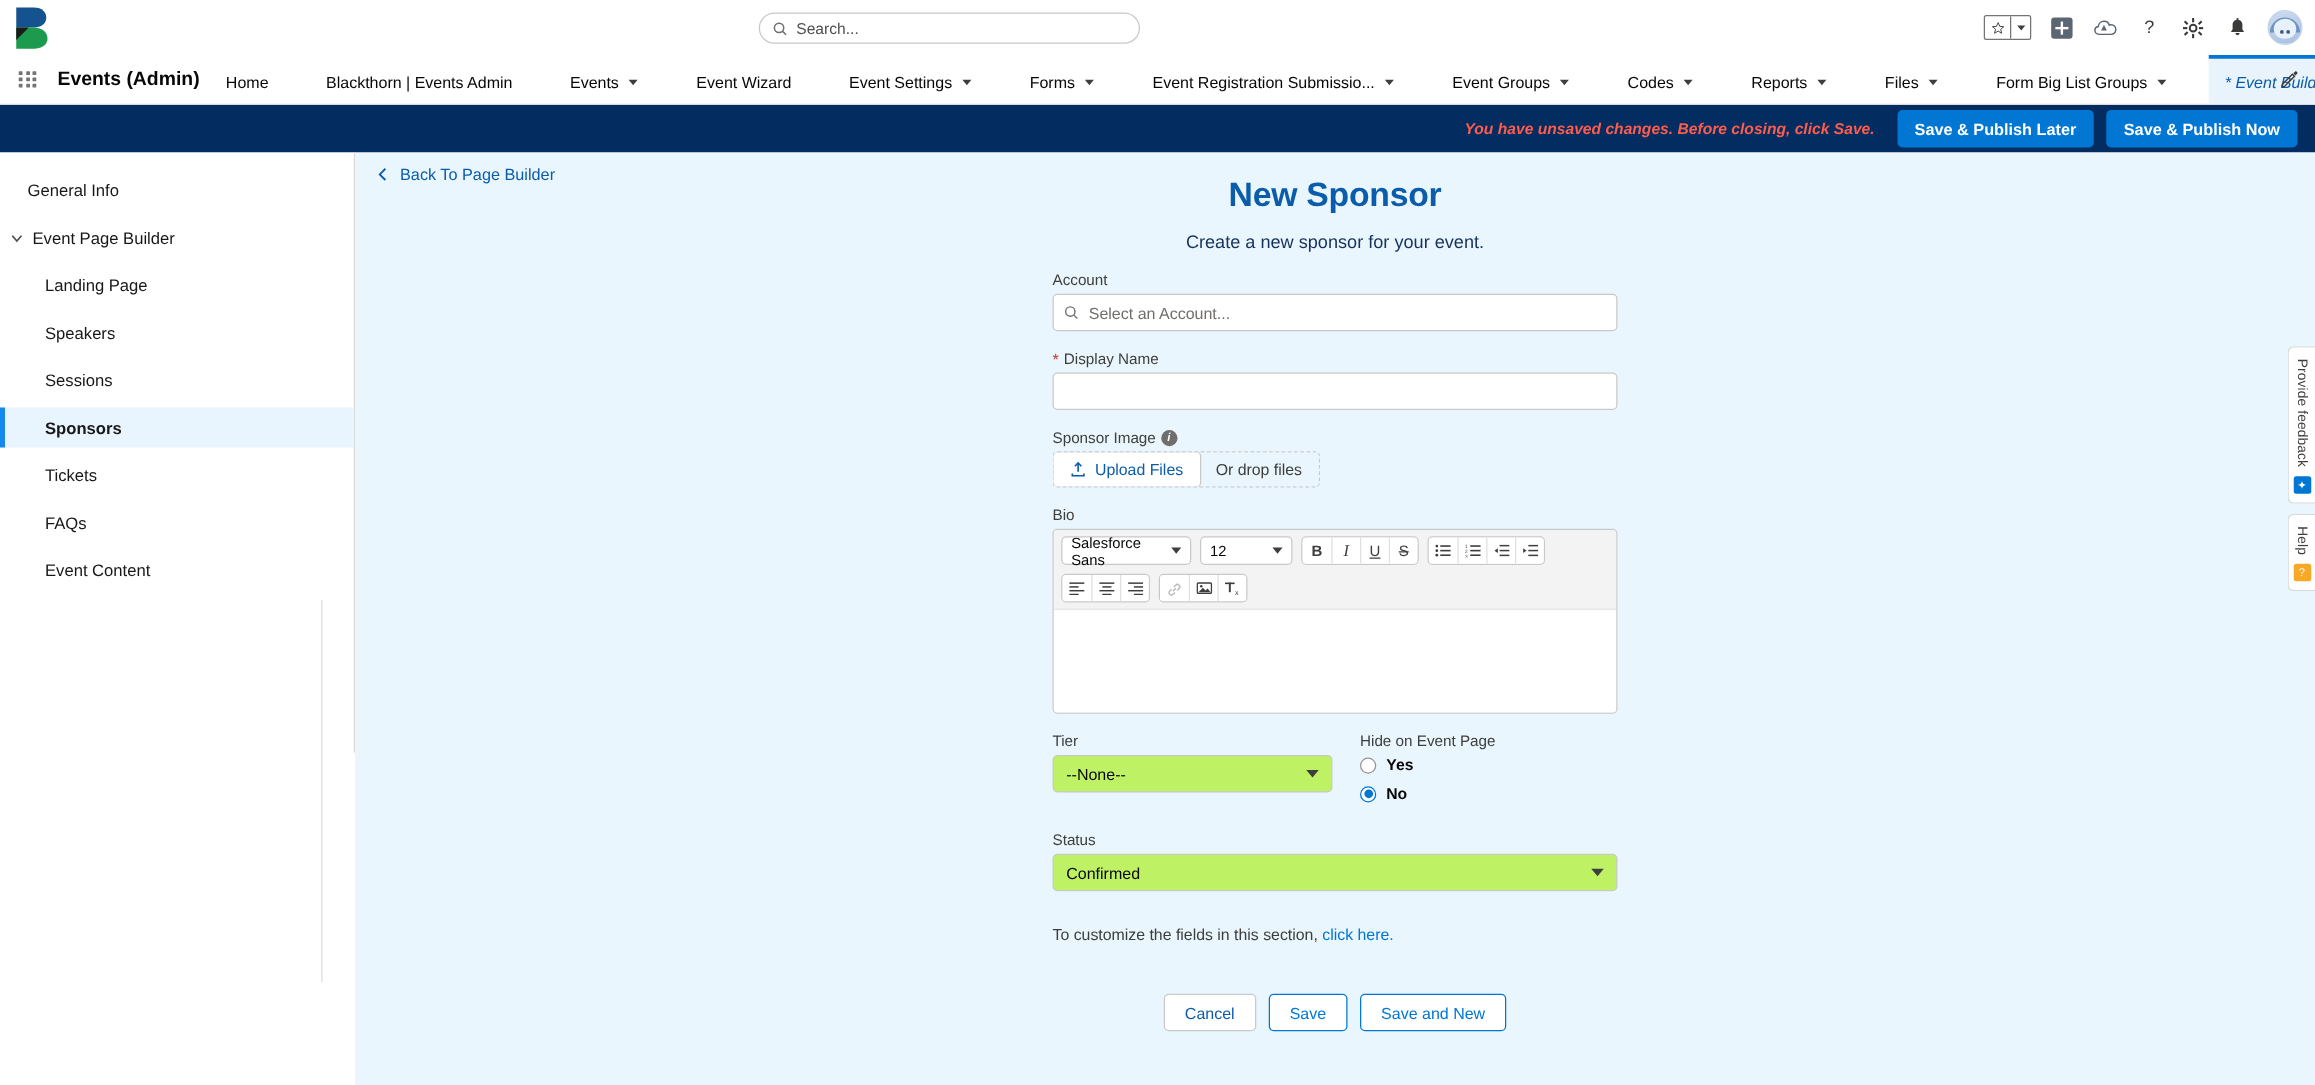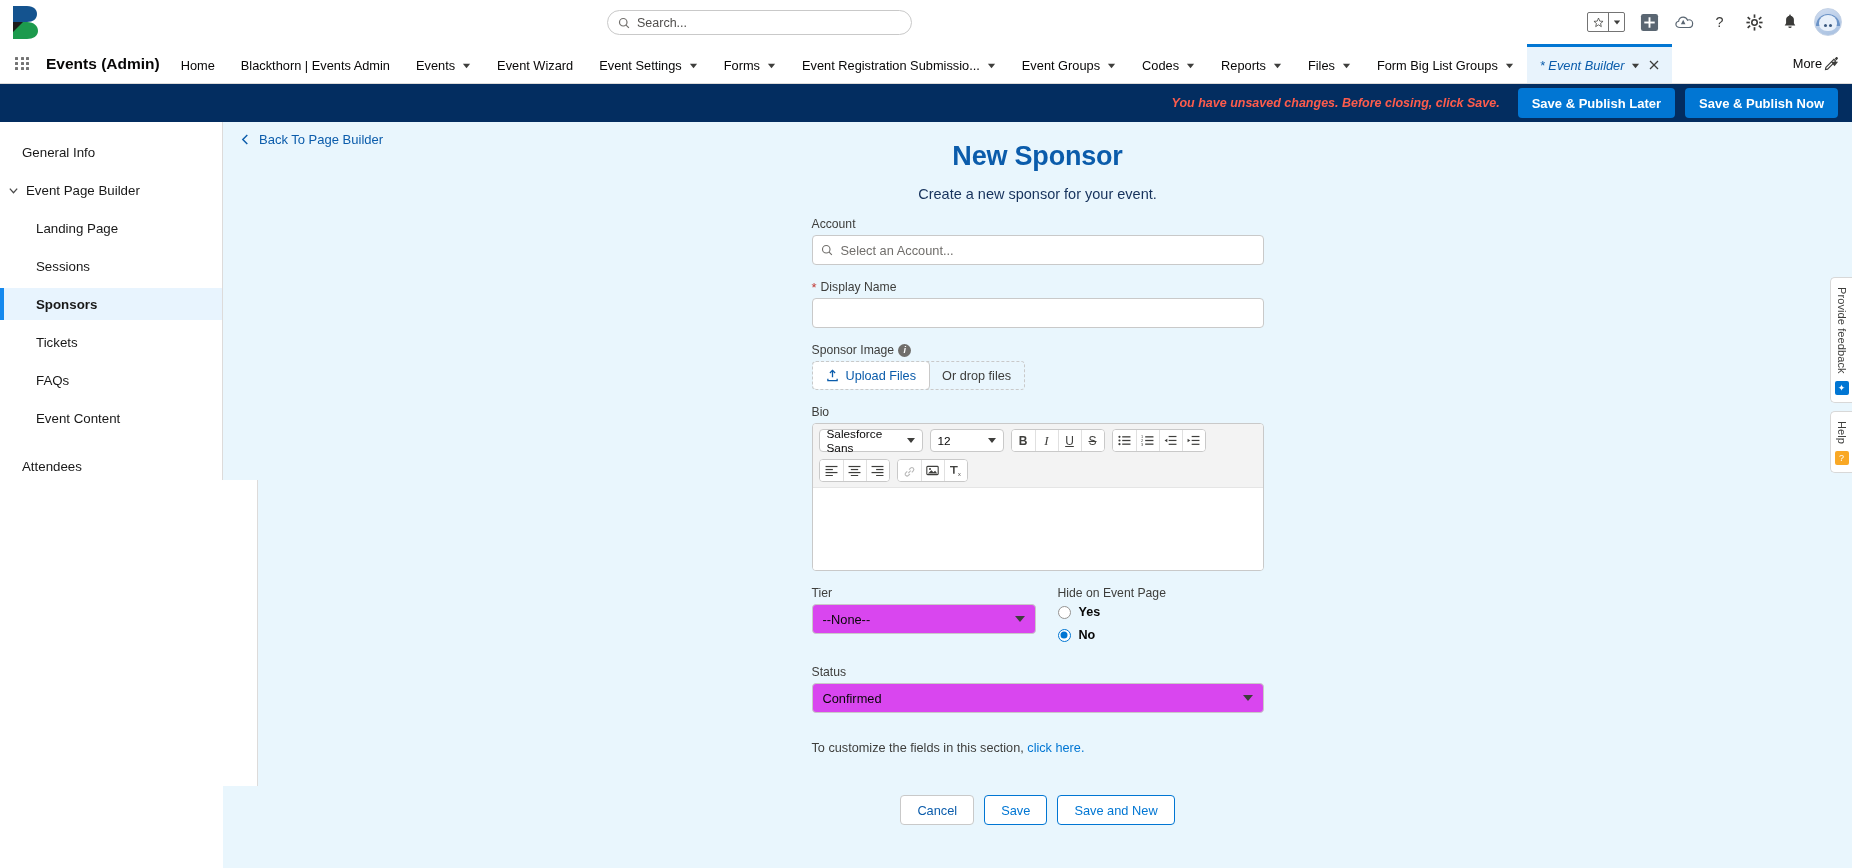--- a/index.html
+++ b/index.html
@@ -76,21 +76,21 @@
     width: 40px; display: flex; align-items: center; justify-content: center;
     flex: none; padding-left: 4px;
   }
   .waffle-grid { display: grid; grid-template-columns: repeat(3,3px); gap: 2.4px; }
   .waffle-grid i { width: 3px; height: 3px; background: #747474; display: block; border-radius: .5px; }
   .app-name {
     font-size: 15.5px; font-weight: bold; color: #080707;
     display: flex; align-items: center; padding: 0 8px 0 6px; flex: none;
     white-space: nowrap;
   }
-  .nav-items { display: flex; align-items: stretch; flex: 1; min-width: 0; }
+  .nav-items { display: flex; align-items: stretch; flex: 1; min-width: 0; gap: 20px; }
   .nav-item {
     display: flex; align-items: center; gap: 7px;
     padding: 0 13px; font-size: 12.8px; color: #080707;
     cursor: pointer; white-space: nowrap; position: relative;
     border-top: 3px solid transparent;
   }
   .nav-item .chev { width: 9px; height: 9px; color: #706e6b; display: flex; }
   .nav-item.active {
     background: #e8f3fc; border-top: 3px solid #0176d3;
     font-style: italic; color: #0b5cab; font-weight: normal;
@@ -114,21 +114,21 @@
     background: #0176d3; color: #fff; border: none; border-radius: 4px;
     font-size: 13px; font-weight: bold; height: 30px; padding: 0 14px;
     cursor: pointer; font-family: "Liberation Sans", sans-serif;
   }
 
   
   .page-body { display: flex; height: 786px; width: 100%; }
 
   
   .sidebar {
-    width: 223px; flex: none; background: #ffffff;
+    width: 284px; flex: none; background: #ffffff;
     border-right: 1px solid #dddbda; padding-top: 14px;
     position: relative; height: 480px;
   }
   .side-item {
     height: 32px; display: flex; align-items: center;
     font-size: 13.3px; color: #181818; cursor: pointer;
     padding-left: 22px; position: relative;
   }
   .side-item.lvl1 { padding-left: 22px; margin-bottom: 6px;}
   .side-item.lvl2 { padding-left: 36px; margin-bottom: 6px;}
@@ -236,21 +236,21 @@
   .tb-btn + .tb-btn { border-left: 1px solid #e0e0e0; }
   .tb-btn.disabled { color: #b9b9b9; }
   .rte-body { height: 82px; background: #fff; }
 
   
   .row2 { display: flex; gap: 22px; margin-top: 15px; }
   .col-left { width: 224px; }
   .col-right { flex: 1; }
   .sel {
     width: 100%; height: 30px; border: 1px solid #c9c9c9; border-radius: 4px;
-    background: #d946ef; font-size: 12.8px; color: #080707;
+    background: #bef264; font-size: 12.8px; color: #080707;
     display: flex; align-items: center; justify-content: space-between;
     padding: 0 10px; cursor: pointer;
   }
   .sel .dn { width: 0; height: 0; border-left: 5px solid transparent; border-right: 5px solid transparent; border-top: 6px solid #3e3e3c;}
   .radio-line { display: flex; align-items: center; gap: 8px; height: 16px; margin-bottom: 7px; cursor: pointer; font-weight: bold;}
   .radio {
     width: 13px; height: 13px; border-radius: 50%; border: 1px solid #969492; background: #fff;
     flex: none; position: relative;
   }
   .radio.on { border-color: #0176d3; background: #fff; }
@@ -521,20 +521,23 @@
           <svg viewBox="0 0 12 12" width="11" height="11">
             <polyline points="2,4 6,8.5 10,4" fill="none" stroke="#4a4a4a" stroke-width="1.4"></polyline>
           </svg>
         </span>
         <span>Event Page Builder</span>
       </div>
       <div class="side-item lvl2">
         <span>Landing Page</span>
       </div>
       <div class="side-item lvl2">
+        <span>Speakers</span>
+      </div>
+      <div class="side-item lvl2">
         <span>Sessions</span>
       </div>
       <div class="side-item lvl2 active">
         <span>Sponsors</span>
       </div>
       <div class="side-item lvl2">
         <span>Tickets</span>
       </div>
       <div class="side-item lvl2">
         <span>FAQs</span>

